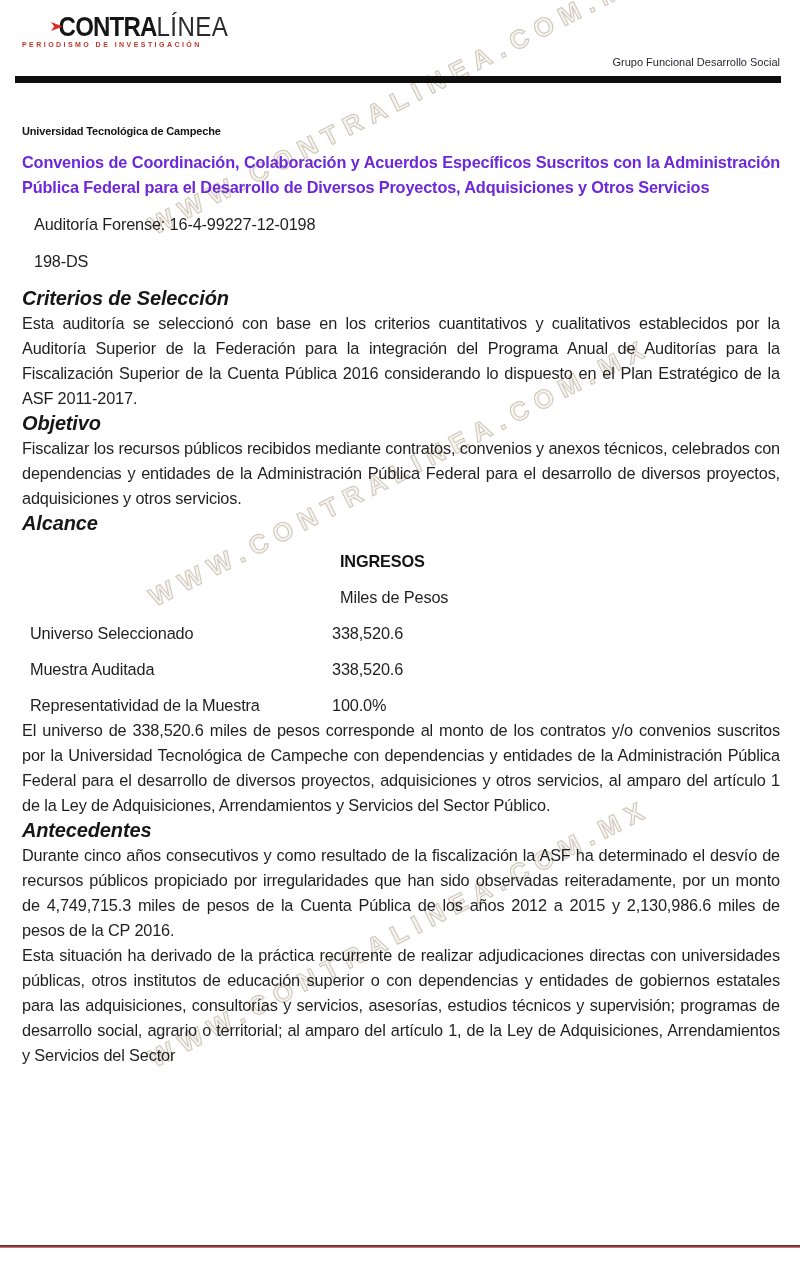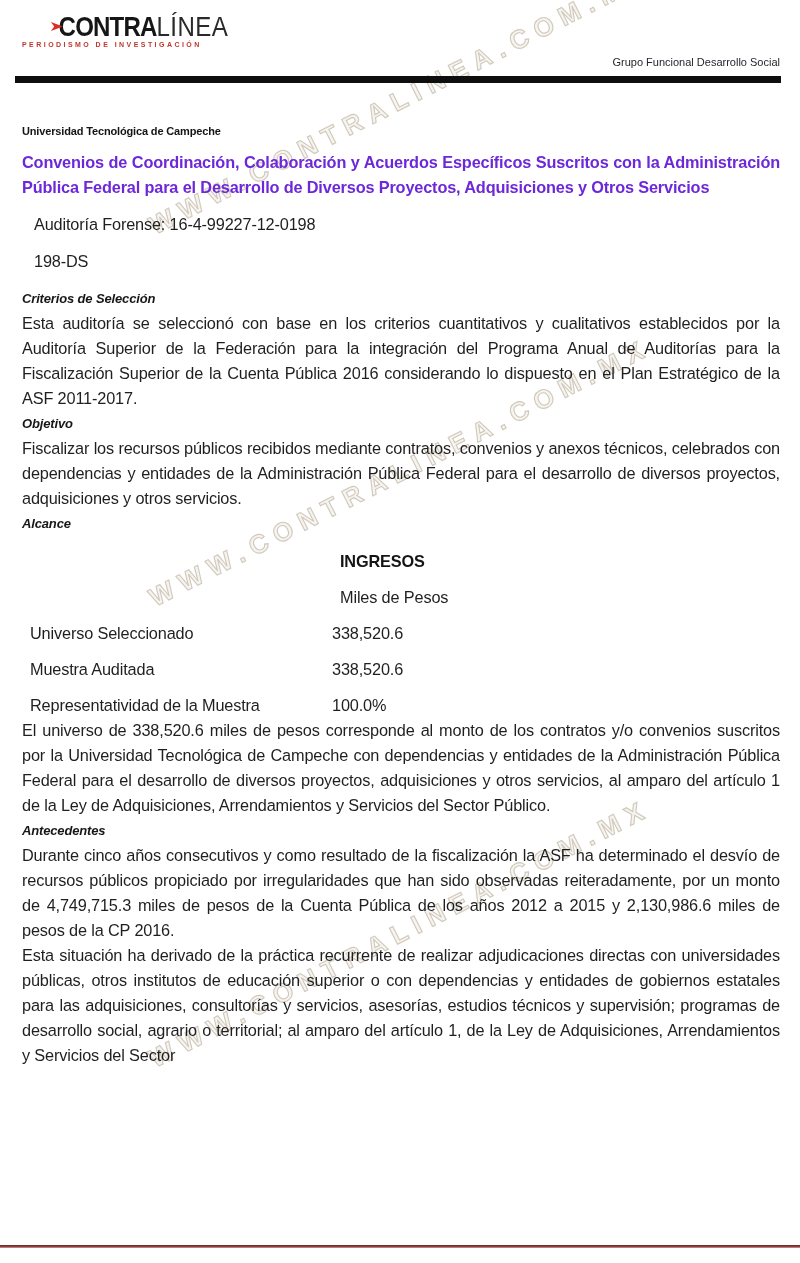--- a/index.html
+++ b/index.html
@@ -108,21 +108,21 @@
     margin: 6px 0 0 0;
     font-weight: 700;
     color: #6d28d9;
     text-align: justify;
   }
   .meta-line { margin: 12px; }
   .meta-line + .meta-line { margin-top: 7px; }
   .ref-block { margin-top: 0; }
 
   h2.sec {
-    font-size: 13px;
+    font-size: 20px;
     font-weight: 700;
     font-style: italic;
     color: #171717;
     line-height: 25px;
     margin: 0;
   }
   .sec-criterios   { margin-top: 37px; }
   .sec-objetivo    { margin-top: 11px; }
   .sec-alcance     { margin-top: 8px;  }
   .sec-antecedentes{ margin-top: 6px;  }

